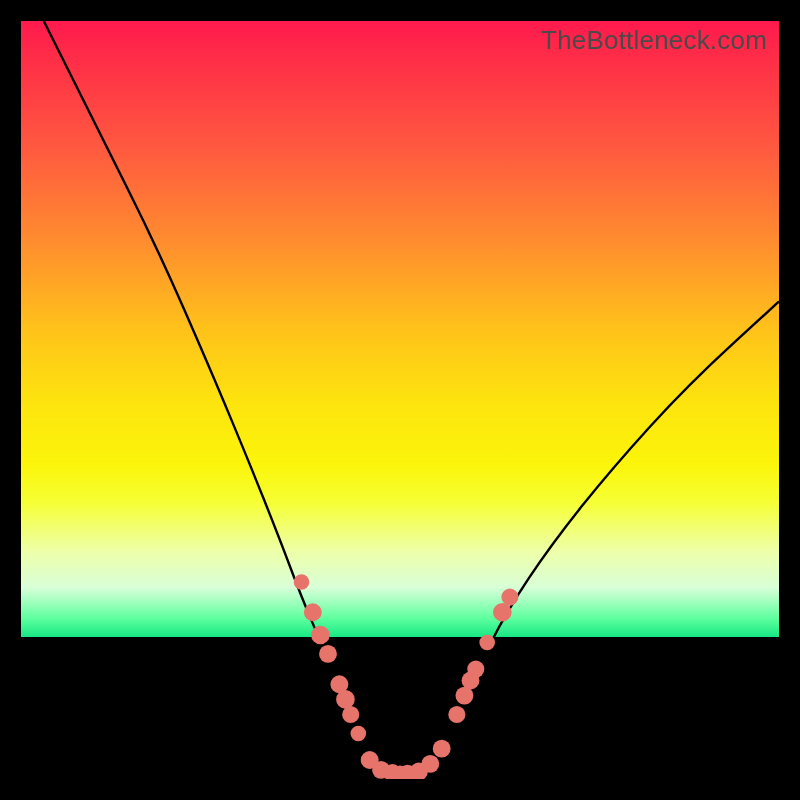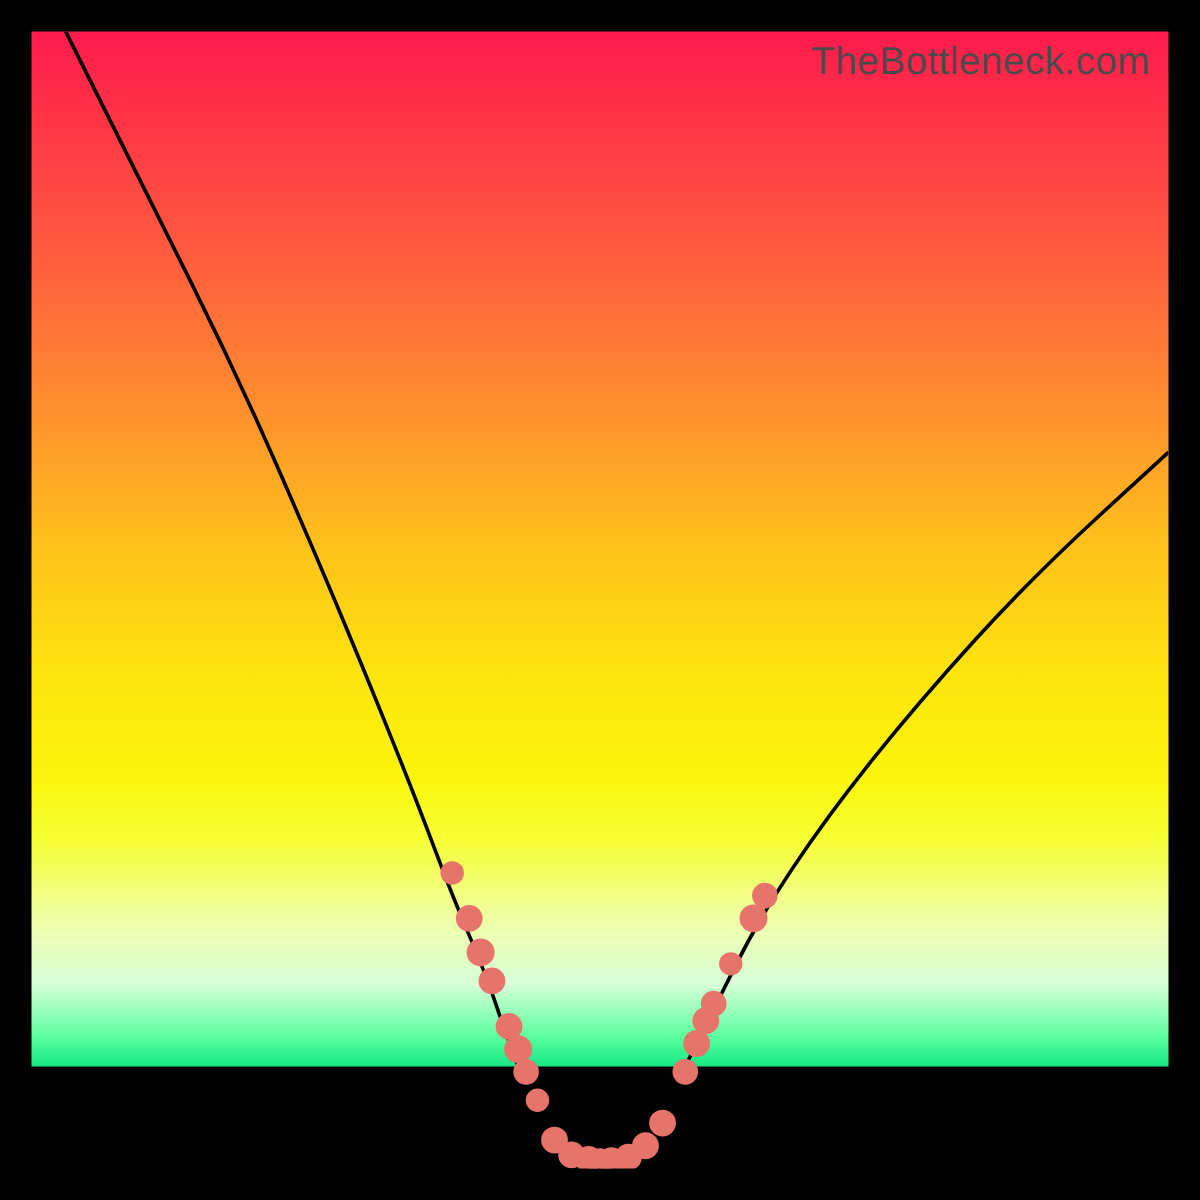--- a/index.html
+++ b/index.html
@@ -9,21 +9,21 @@
     height: 800px;
     background: #000;
     overflow: hidden;
     font-family: Arial, Helvetica, sans-serif;
   }
   .frame {
     position: absolute;
     left: 21px;
     top: 21px;
     width: 758px;
-    height: 690px;
+    height: 616px;
     background: linear-gradient(to bottom,
       #ff1a4d 0%,
       #ff3346 8%,
       #ff5740 20%,
       #ff8a30 35%,
       #ffc21a 50%,
       #fde40e 62%,
       #fbf50a 72%,
       #f6ff33 78%,
       #eeffa8 86%,

